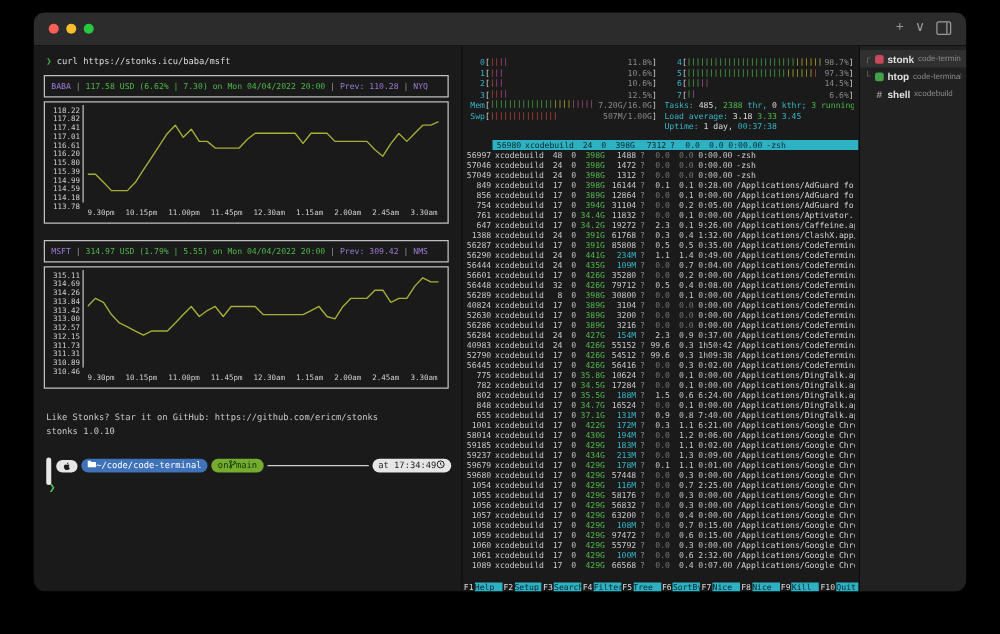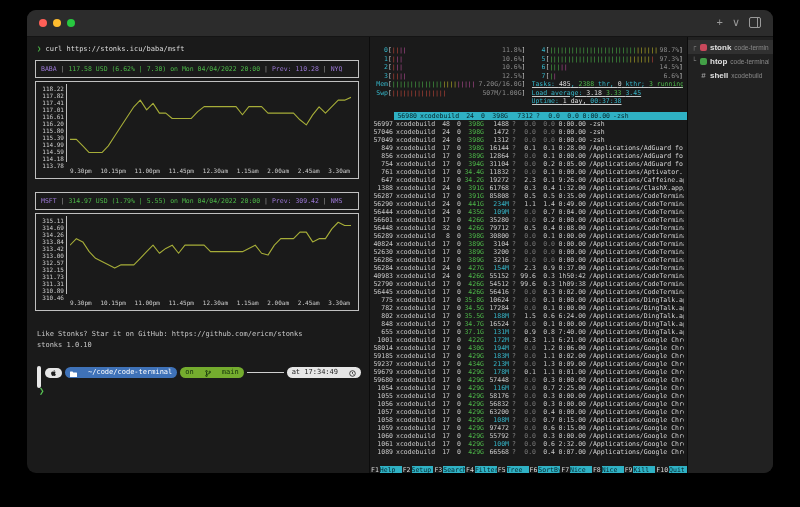--- a/index.html
+++ b/index.html
@@ -31,40 +31,40 @@
   .ylabels{width:28px;display:flex;flex-direction:column;justify-content:space-between;
            text-align:right;font-size:6px;color:#cfcfcf;padding:1px 2px 1px 0;box-sizing:border-box;}
   .plot{flex:1;border-left:1px solid #bfbfbf;position:relative;}
   .plot svg{position:absolute;left:3px;top:3px;right:3px;bottom:3px;width:calc(100% - 6px);height:calc(100% - 6px);}
   .xlabels{display:flex;justify-content:space-between;padding:5px 4px 0 32px;font-size:6px;color:#cfcfcf;}
   .footer{margin-top:18px;margin-left:2px;font-size:7px;line-height:11px;color:#c9c9c9;}
   
   .promptwrap{position:relative;margin-top:15px;margin-left:2px;}
   .pcap{position:absolute;left:0;top:0;width:4px;height:22px;background:#e8e8e8;border-radius:3px;}
   .promptbar{display:flex;align-items:center;margin-left:8px;height:13px;}
-  .pseg{border-radius:6px;padding:1px 5px;font-size:7px;display:inline-flex;gap:11px;align-items:flex-end;
+  .pseg{border-radius:6px;padding:1px 5px;font-size:7px;display:inline-flex;gap:0;align-items:flex-start;
         line-height:9px;white-space:nowrap;}
   .pseg.white{background:#e6e6e6;color:#1d1d1d;}
   .pseg.blue{background:#3f72b8;color:#fff;margin-left:3px;}
   .pseg.green2{background:#74ac2e;color:#13310b;margin-left:3px;}
   .pline{flex:1;height:0;border-top:1px solid #d0d0d0;margin:0 3px;}
   .prompt2{margin-top:7px;margin-left:2px;color:#58c554;font-size:9px;}
   .picon{display:inline-block;}
   
   .htop{position:absolute;left:342px;top:0;width:318px;height:437px;border-left:1px solid #0c0c0c;
         box-sizing:border-box;color:#c9c9c9;font-size:6.5px;overflow:hidden;}
   .meters{display:flex;gap:6px;padding:9px 4px 0 4px;}
   .mcol{flex:1;min-width:0;}
   .meter{display:flex;height:8.5px;line-height:8.5px;font-size:6.5px;}
   .mlabel{width:14px;text-align:right;color:#35b5c8;flex:none;}
   .mbr{color:#d0d0d0;flex:none;}
   .mbar{flex:1;position:relative;overflow:hidden;}
   .ticks{position:absolute;left:0;top:0;font-size:6px;letter-spacing:0;white-space:nowrap;}
   .mval{position:absolute;right:0;top:0;color:#8a8a8a;background:#1a1a1a;padding-left:1px;}
-  .spanline{height:8.5px;line-height:8.5px;font-size:6.5px;white-space:nowrap;overflow:hidden;text-decoration:underline;}
+  .spanline{height:8.5px;line-height:8.5px;font-size:6.5px;white-space:nowrap;overflow:hidden;}
   
   .ptable{margin-top:6px;}
   .prow,.phead{display:flex;gap:3px;padding:0 3px;white-space:nowrap;}
   .phead{background:#8fb030;color:#13200a;height:9px;line-height:9px;font-weight:bold;}
   .prow{height:8px;line-height:8px;}
   .prow div,.phead div{overflow:hidden;}
   .cc-pid{width:20px;text-align:right;flex:none;}
   .cc-user{width:40px;flex:none;}
   .cc-pri{width:11px;text-align:right;flex:none;}
   .cc-ni{width:8px;text-align:right;flex:none;}

